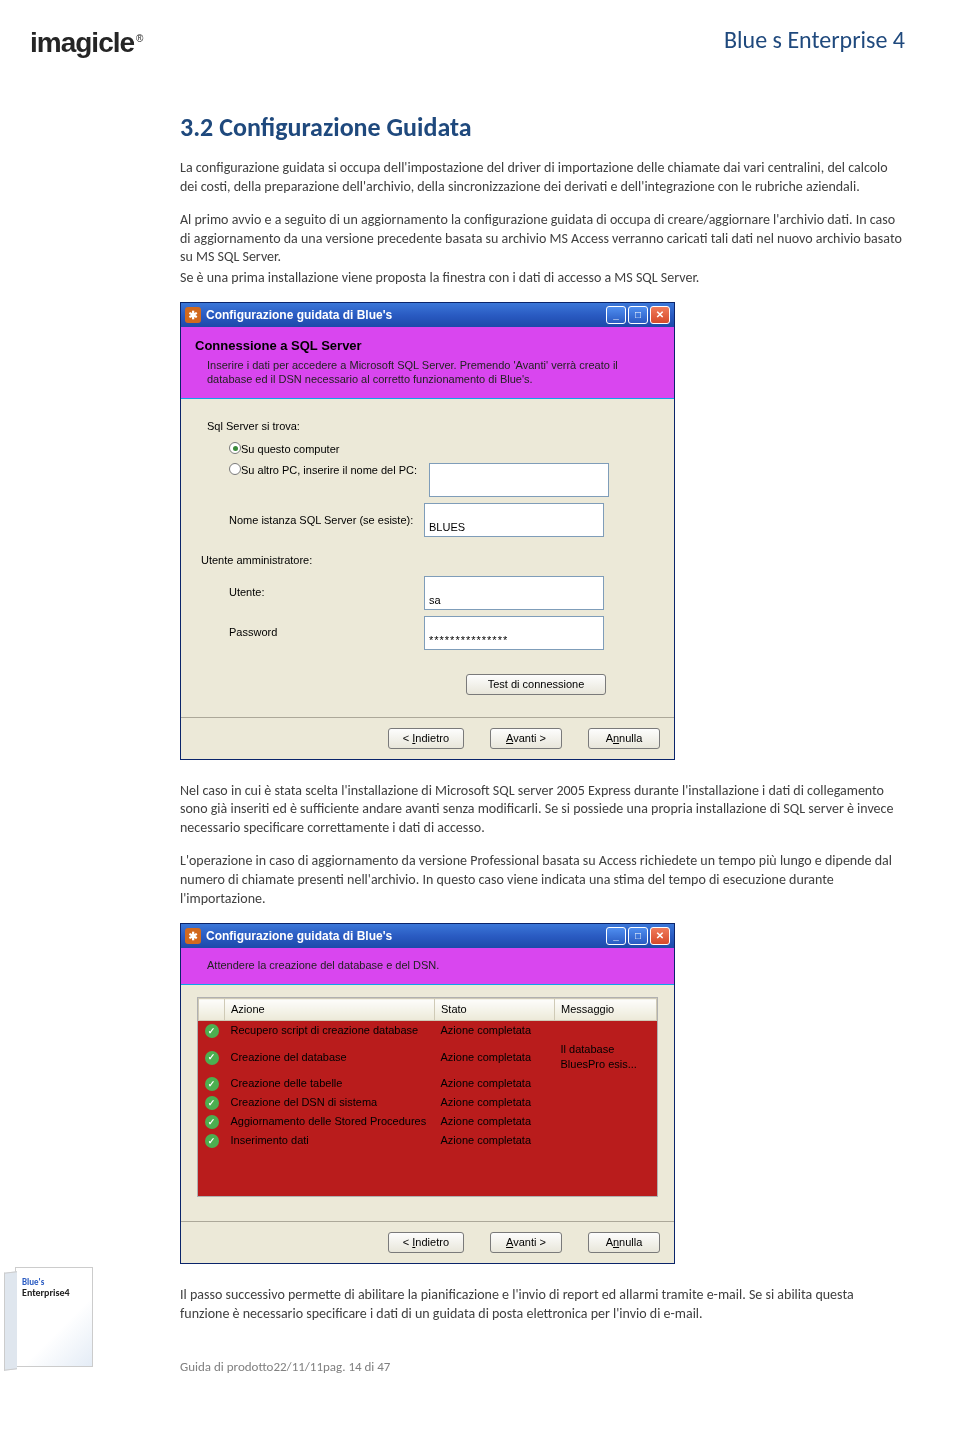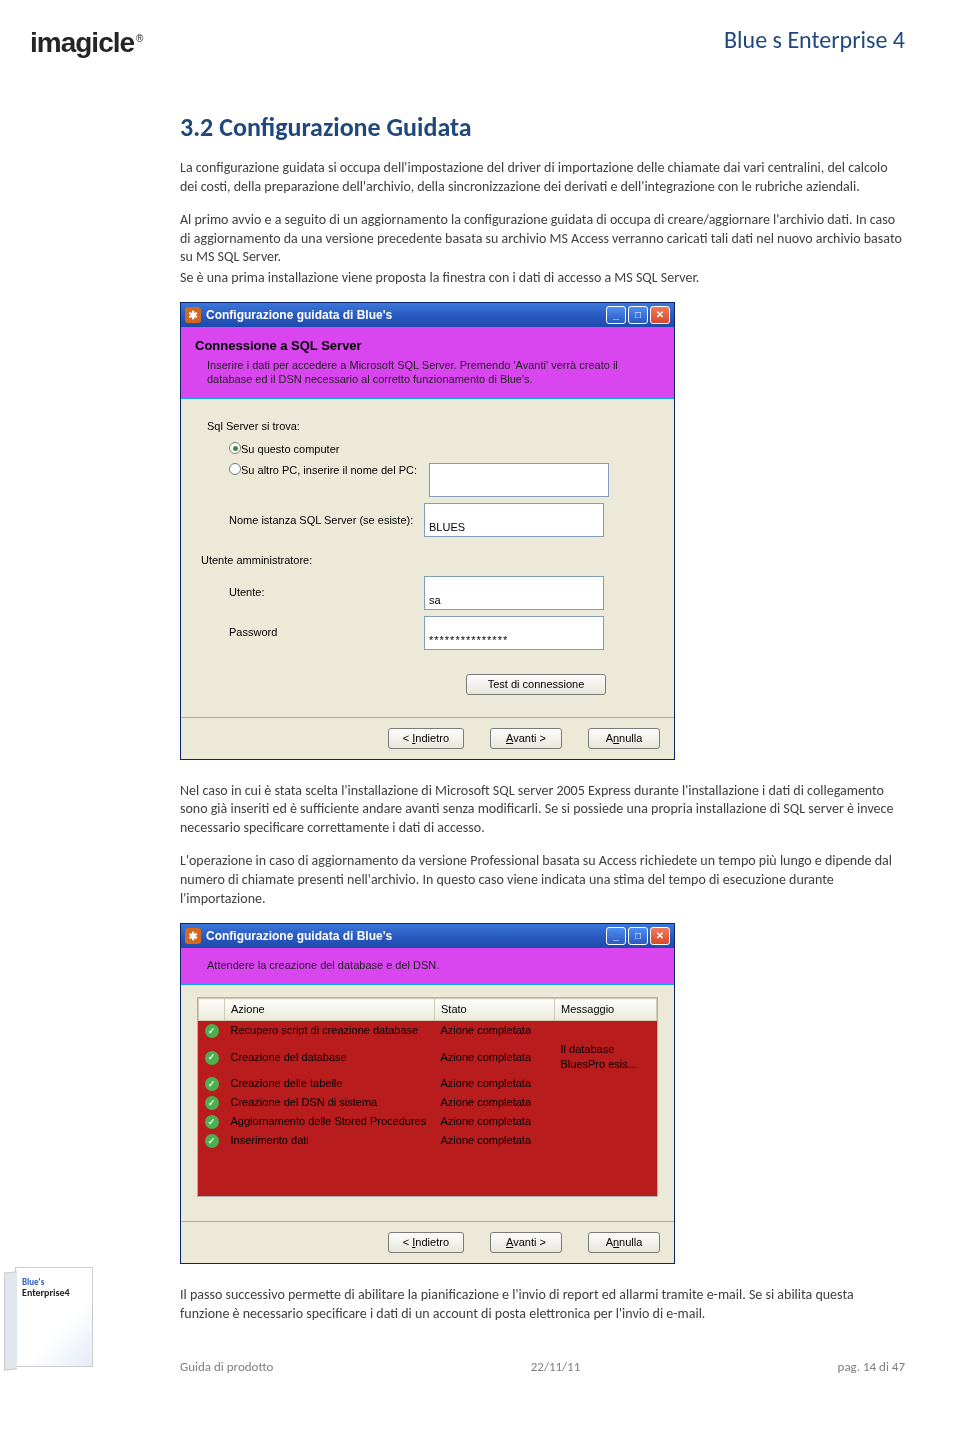--- a/index.html
+++ b/index.html
@@ -169,21 +169,20 @@
   }
   .th-icon { width: 22px; }
   .check-icon {
     width: 14px; height: 14px; border-radius: 50%;
     background: #4caf50;
     display: inline-flex; align-items: center; justify-content: center;
     color: #fff; font-size: 9px; font-weight: bold;
   }
   .page-footer {
     display: flex;
-    justify-content: space-between;
     padding: 20px 55px 28px 180px;
     color: #808080;
     font-size: 13px;
   }
   .product-box {
     position: absolute;
     left: 15px;
     bottom: 70px;
     width: 95px;
   }
@@ -346,21 +345,21 @@
         </div>
       </div>
       <div class="footer-sep"></div>
       <div class="btn-row">
         <div class="xp-btn">&lt; <span class="underline-char">I</span>ndietro</div>
         <div class="xp-btn"><span class="underline-char">A</span>vanti &gt;</div>
         <div class="xp-btn">A<span class="underline-char">n</span>nulla</div>
       </div>
     </div>
 
-    <p class="para">Il passo successivo permette di abilitare la pianificazione e l'invio di report ed allarmi tramite e-mail. Se si abilita questa funzione è necessario specificare i dati di un account di posta elettronica per l'invio di e-mail.</p>
+    <p class="para">Il passo successivo permette di abilitare la pianificazione e l'invio di report ed allarmi tramite e-mail. Se si abilita questa funzione è necessario specificare i dati di un guidata di posta elettronica per l'invio di e-mail.</p>
   </div>
 
   <div class="product-box">
     <div class="box-shape">
       <div class="box-text">Blue's</div>
       <div class="box-text2">Enterprise4</div>
     </div>
   </div>
 
   <div class="page-footer">

